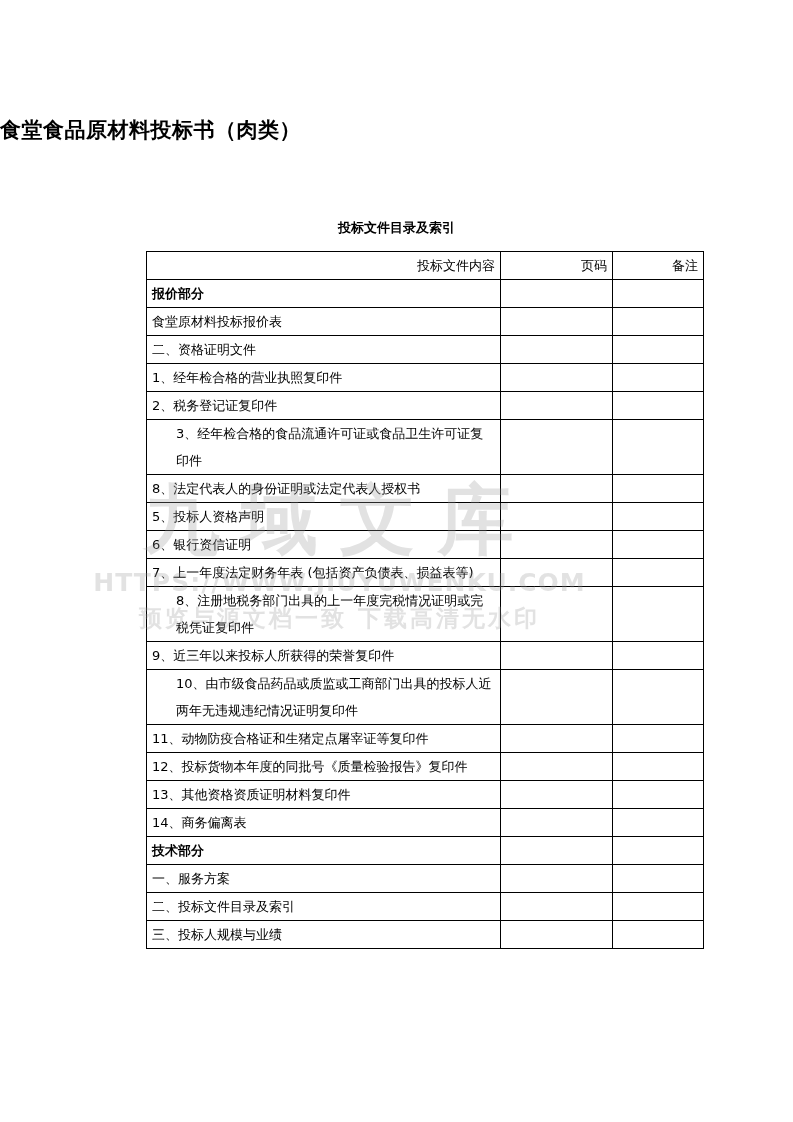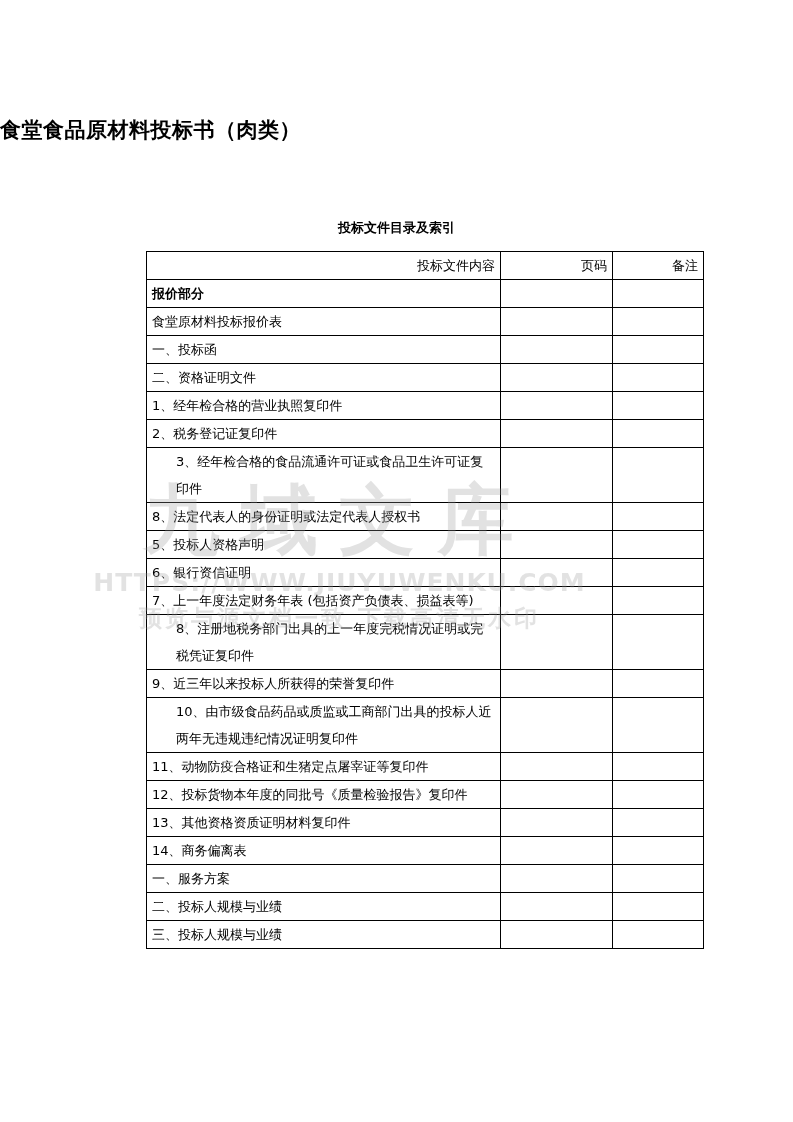--- a/index.html
+++ b/index.html
@@ -43,25 +43,20 @@
     </tr>
   </thead>
   <tbody>
     <tr>
         <td class="bold">报价部分</td>
         <td></td>
         <td></td>
       </tr>
     <tr>
         <td>食堂原材料投标报价表</td>
-        <td></td>
-        <td></td>
-      </tr>
-    <tr>
-        <td>一、投标函</td>
         <td></td>
         <td></td>
       </tr>
     <tr>
         <td>二、资格证明文件</td>
         <td></td>
         <td></td>
       </tr>
     <tr>
         <td>1、经年检合格的营业执照复印件</td>
@@ -127,26 +122,31 @@
         <td>13、其他资格资质证明材料复印件</td>
         <td></td>
         <td></td>
       </tr>
     <tr>
         <td>14、商务偏离表</td>
         <td></td>
         <td></td>
       </tr>
     <tr>
+        <td class="bold">技术部分</td>
+        <td></td>
+        <td></td>
+      </tr>
+    <tr>
         <td>一、服务方案</td>
         <td></td>
         <td></td>
       </tr>
     <tr>
-        <td>二、投标人规模与业绩</td>
+        <td>二、投标文件目录及索引</td>
         <td></td>
         <td></td>
       </tr>
     <tr>
         <td>三、投标人规模与业绩</td>
         <td></td>
         <td></td>
       </tr>
   </tbody>
 </table>

